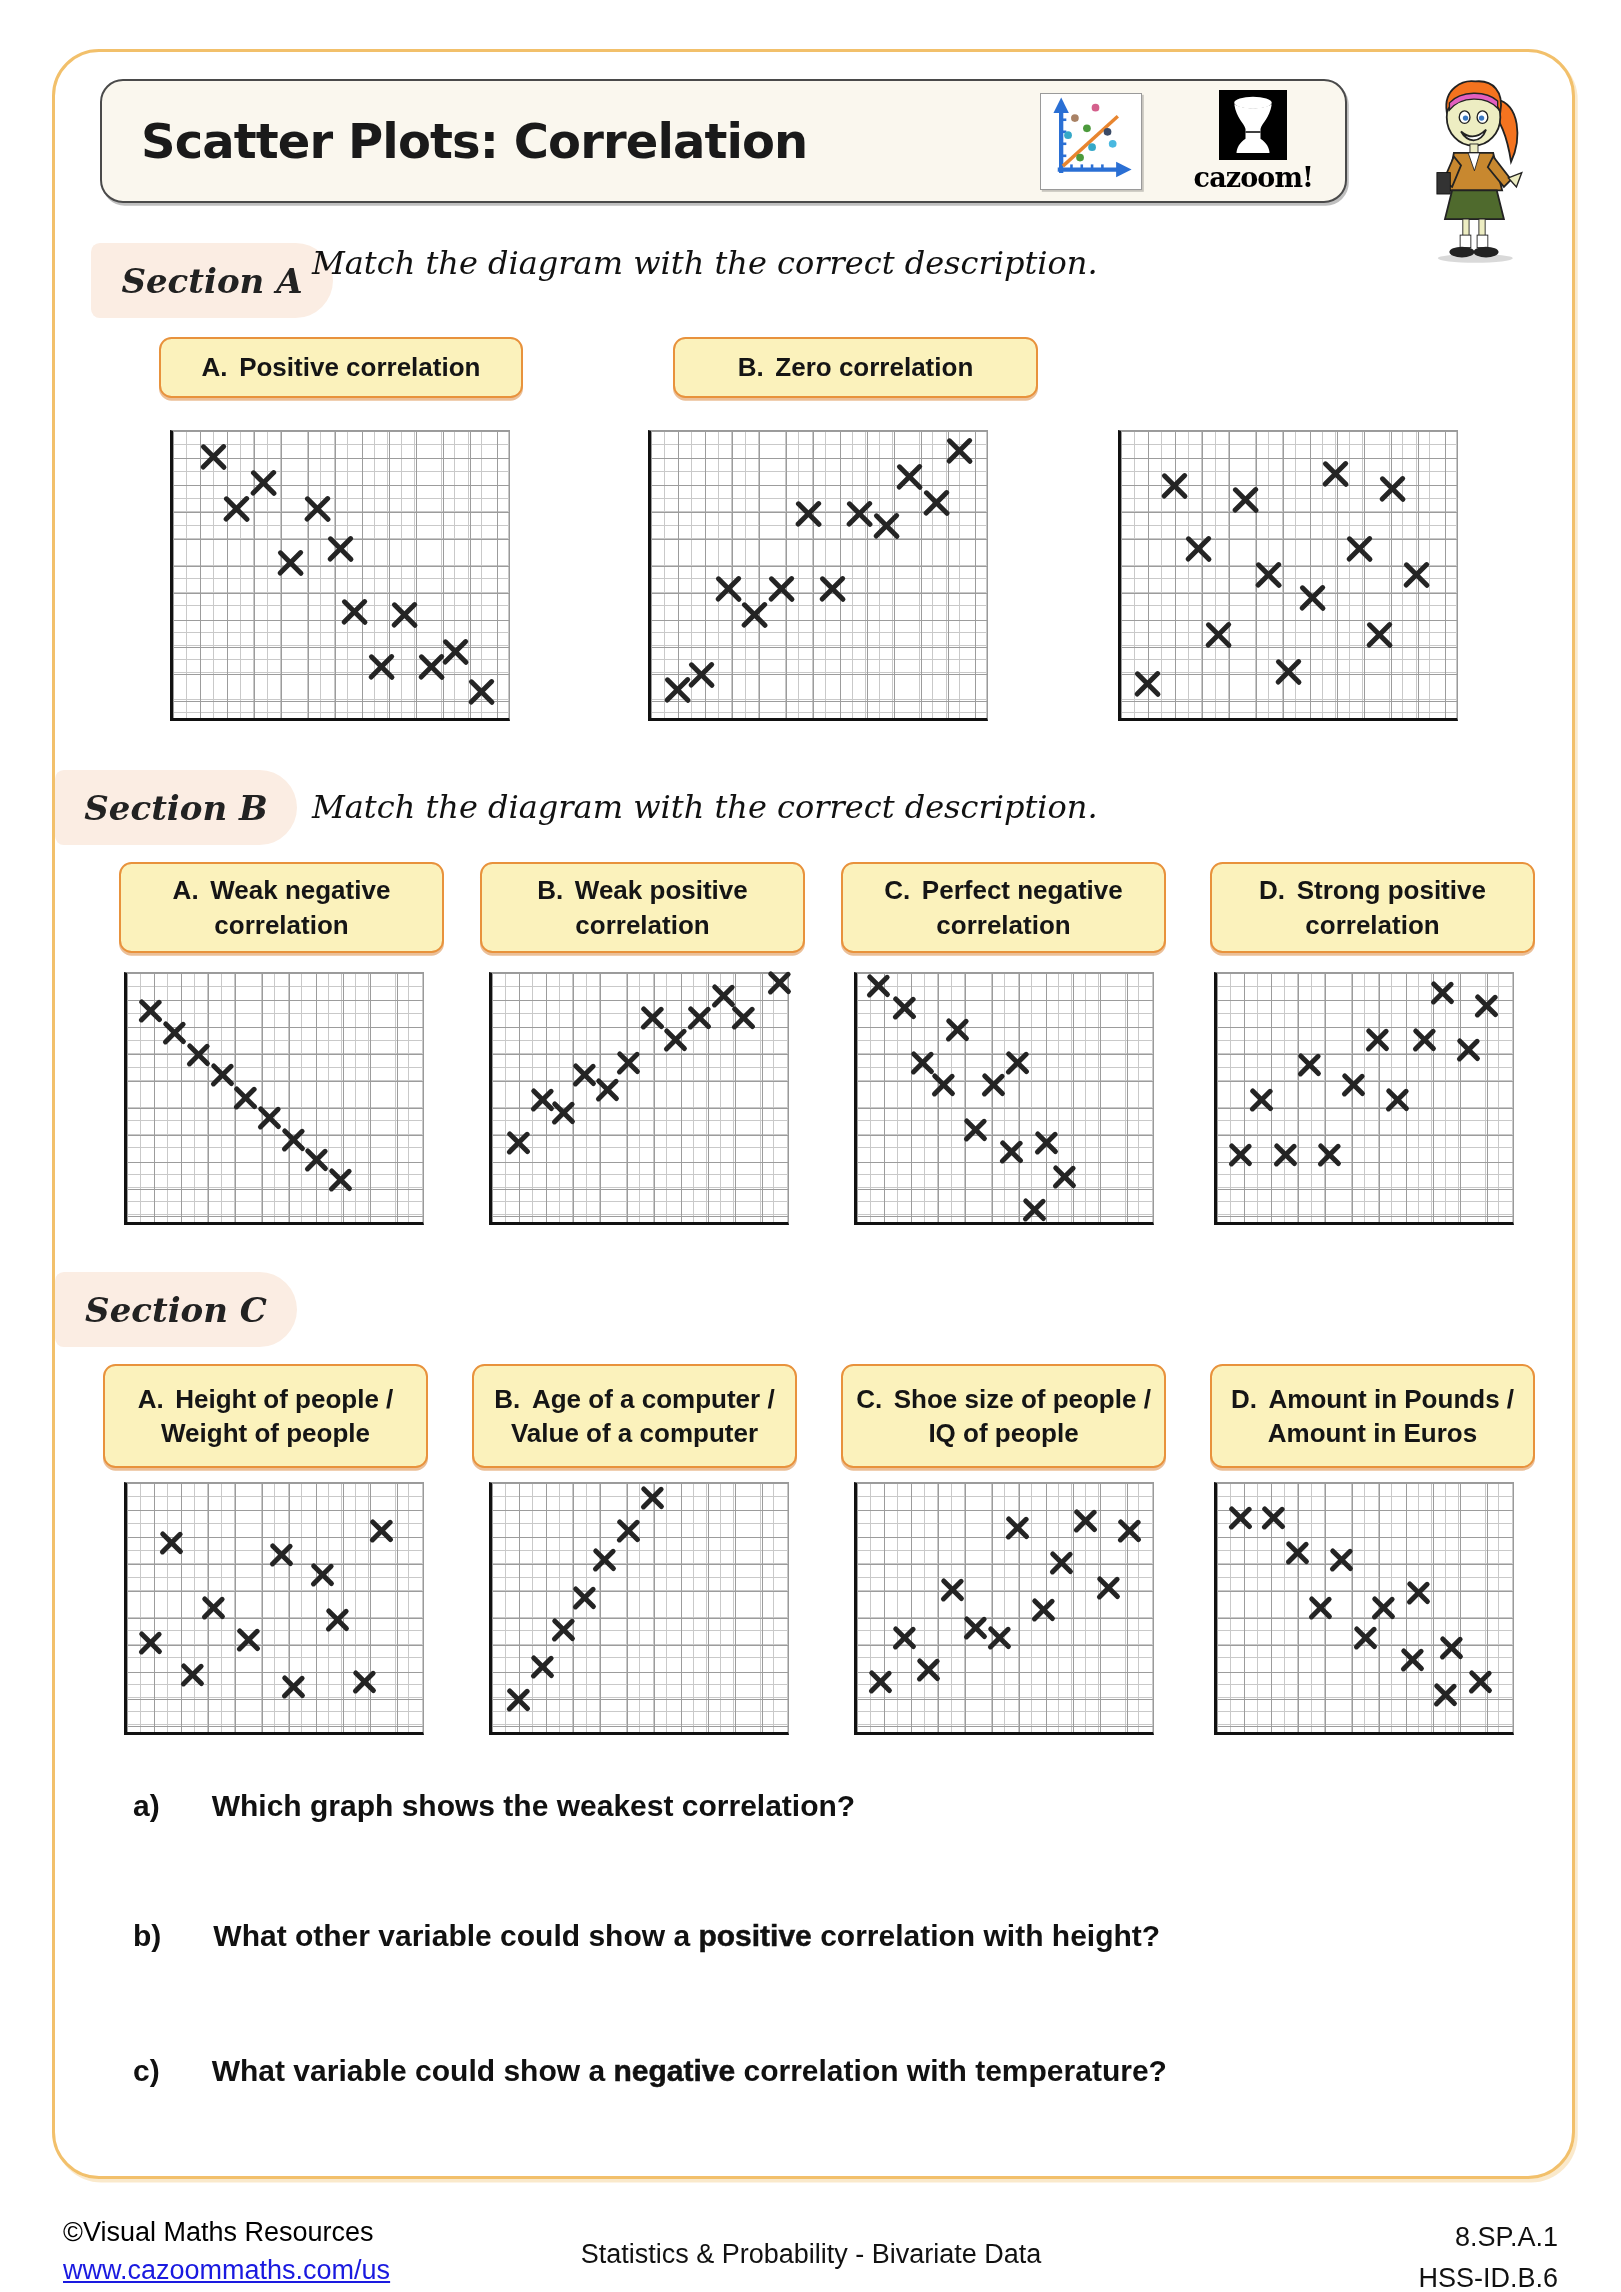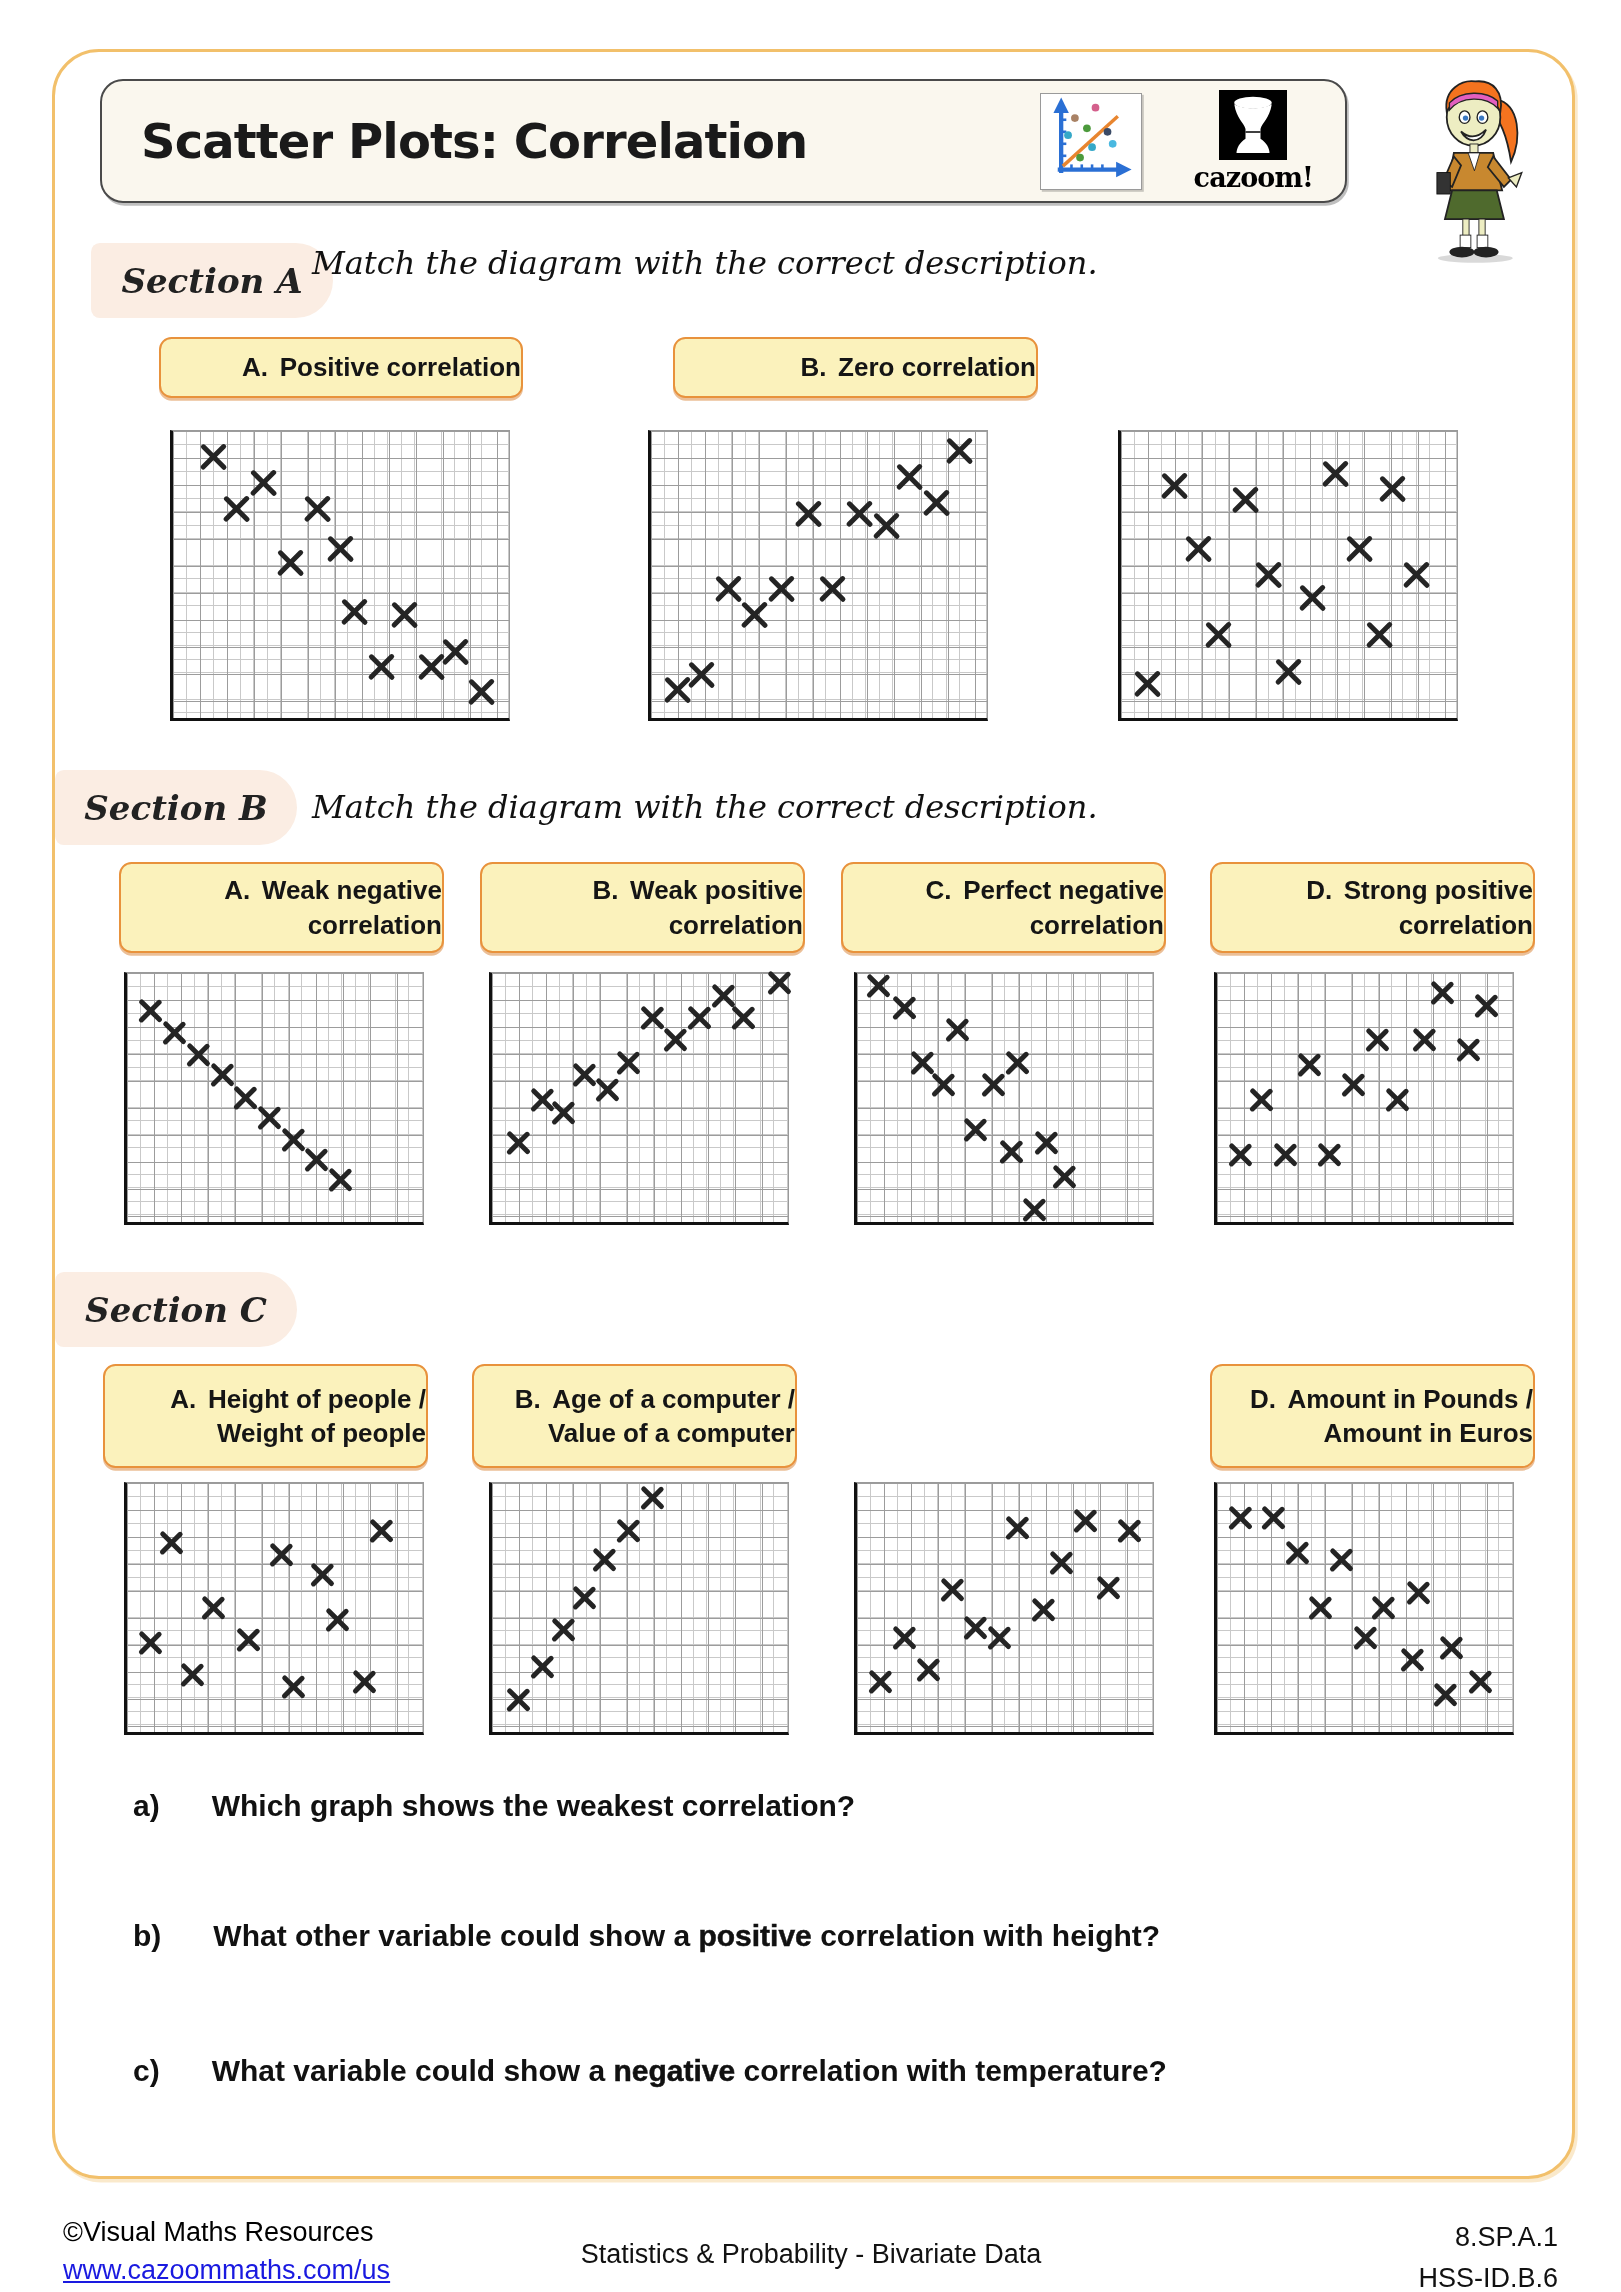--- a/index.html
+++ b/index.html
@@ -27,21 +27,21 @@
   .mascot{position:absolute;left:1411px;top:73px;width:134px;height:192px;}
 
   
   .sec-label{position:absolute;left:55px;width:242px;height:75px;background:#FBEDE3;
              border-radius:9px 38px 38px 9px;display:flex;align-items:center;justify-content:center;
              font:italic 700 34px "DejaVu Serif",serif;color:#222;}
   .instruction{position:absolute;left:312px;font:italic 400 32px "DejaVu Serif",serif;color:#111;}
 
   
   .opt{position:absolute;background:#FBF2BC;border:2.7px solid #E8923C;border-radius:12.5px;
-       display:flex;flex-direction:column;align-items:flex-end;justify-content:center;text-align:center;
+       display:flex;flex-direction:column;align-items:center;justify-content:center;text-align:center;
        font:700 26px "Liberation Sans",sans-serif;color:#151515;line-height:1.32;
        box-shadow:0 2.7px 0 rgba(216,128,47,0.5);}
   .opt .letter{margin-right:11.6px;}
   .opt .l2:empty{display:none;}
 
   
   .plot{position:absolute;background-color:#fff;
         border-left:3.6px solid #111;border-bottom:3.6px solid #111;
         border-top:0.9px solid #9a9a9a;border-right:0.9px solid #9a9a9a;
         background-image:
@@ -281,20 +281,24 @@
   <div class="sec-label" style="top:1272px;">Section C</div>
 
   <div class="opt" style="left:103px;top:1364px;width:321px;height:100px;">
     <div class="l1"><span class="letter">A.</span><span>Height of people /</span></div>
     <div class="l2">Weight of people</div>
   </div>
   <div class="opt" style="left:472px;top:1364px;width:321px;height:100px;">
     <div class="l1"><span class="letter">B.</span><span>Age of a computer /</span></div>
     <div class="l2">Value of a computer</div>
   </div>
+  <div class="opt" style="left:841px;top:1364px;width:321px;height:100px;">
+    <div class="l1"><span class="letter">C.</span><span>Shoe size of people /</span></div>
+    <div class="l2">IQ of people</div>
+  </div>
   <div class="opt" style="left:1210px;top:1364px;width:321px;height:100px;">
     <div class="l1"><span class="letter">D.</span><span>Amount in Pounds /</span></div>
     <div class="l2">Amount in Euros</div>
   </div>
 
   <div class="plot plot-sm" style="left:124px;top:1482px;">
       <span class="xmark" style="left: 15%; top: 24%;"></span>
       <span class="xmark" style="left: 86%; top: 19%;"></span>
       <span class="xmark" style="left: 52%; top: 29%;"></span>
       <span class="xmark" style="left: 66%; top: 37%;"></span>

